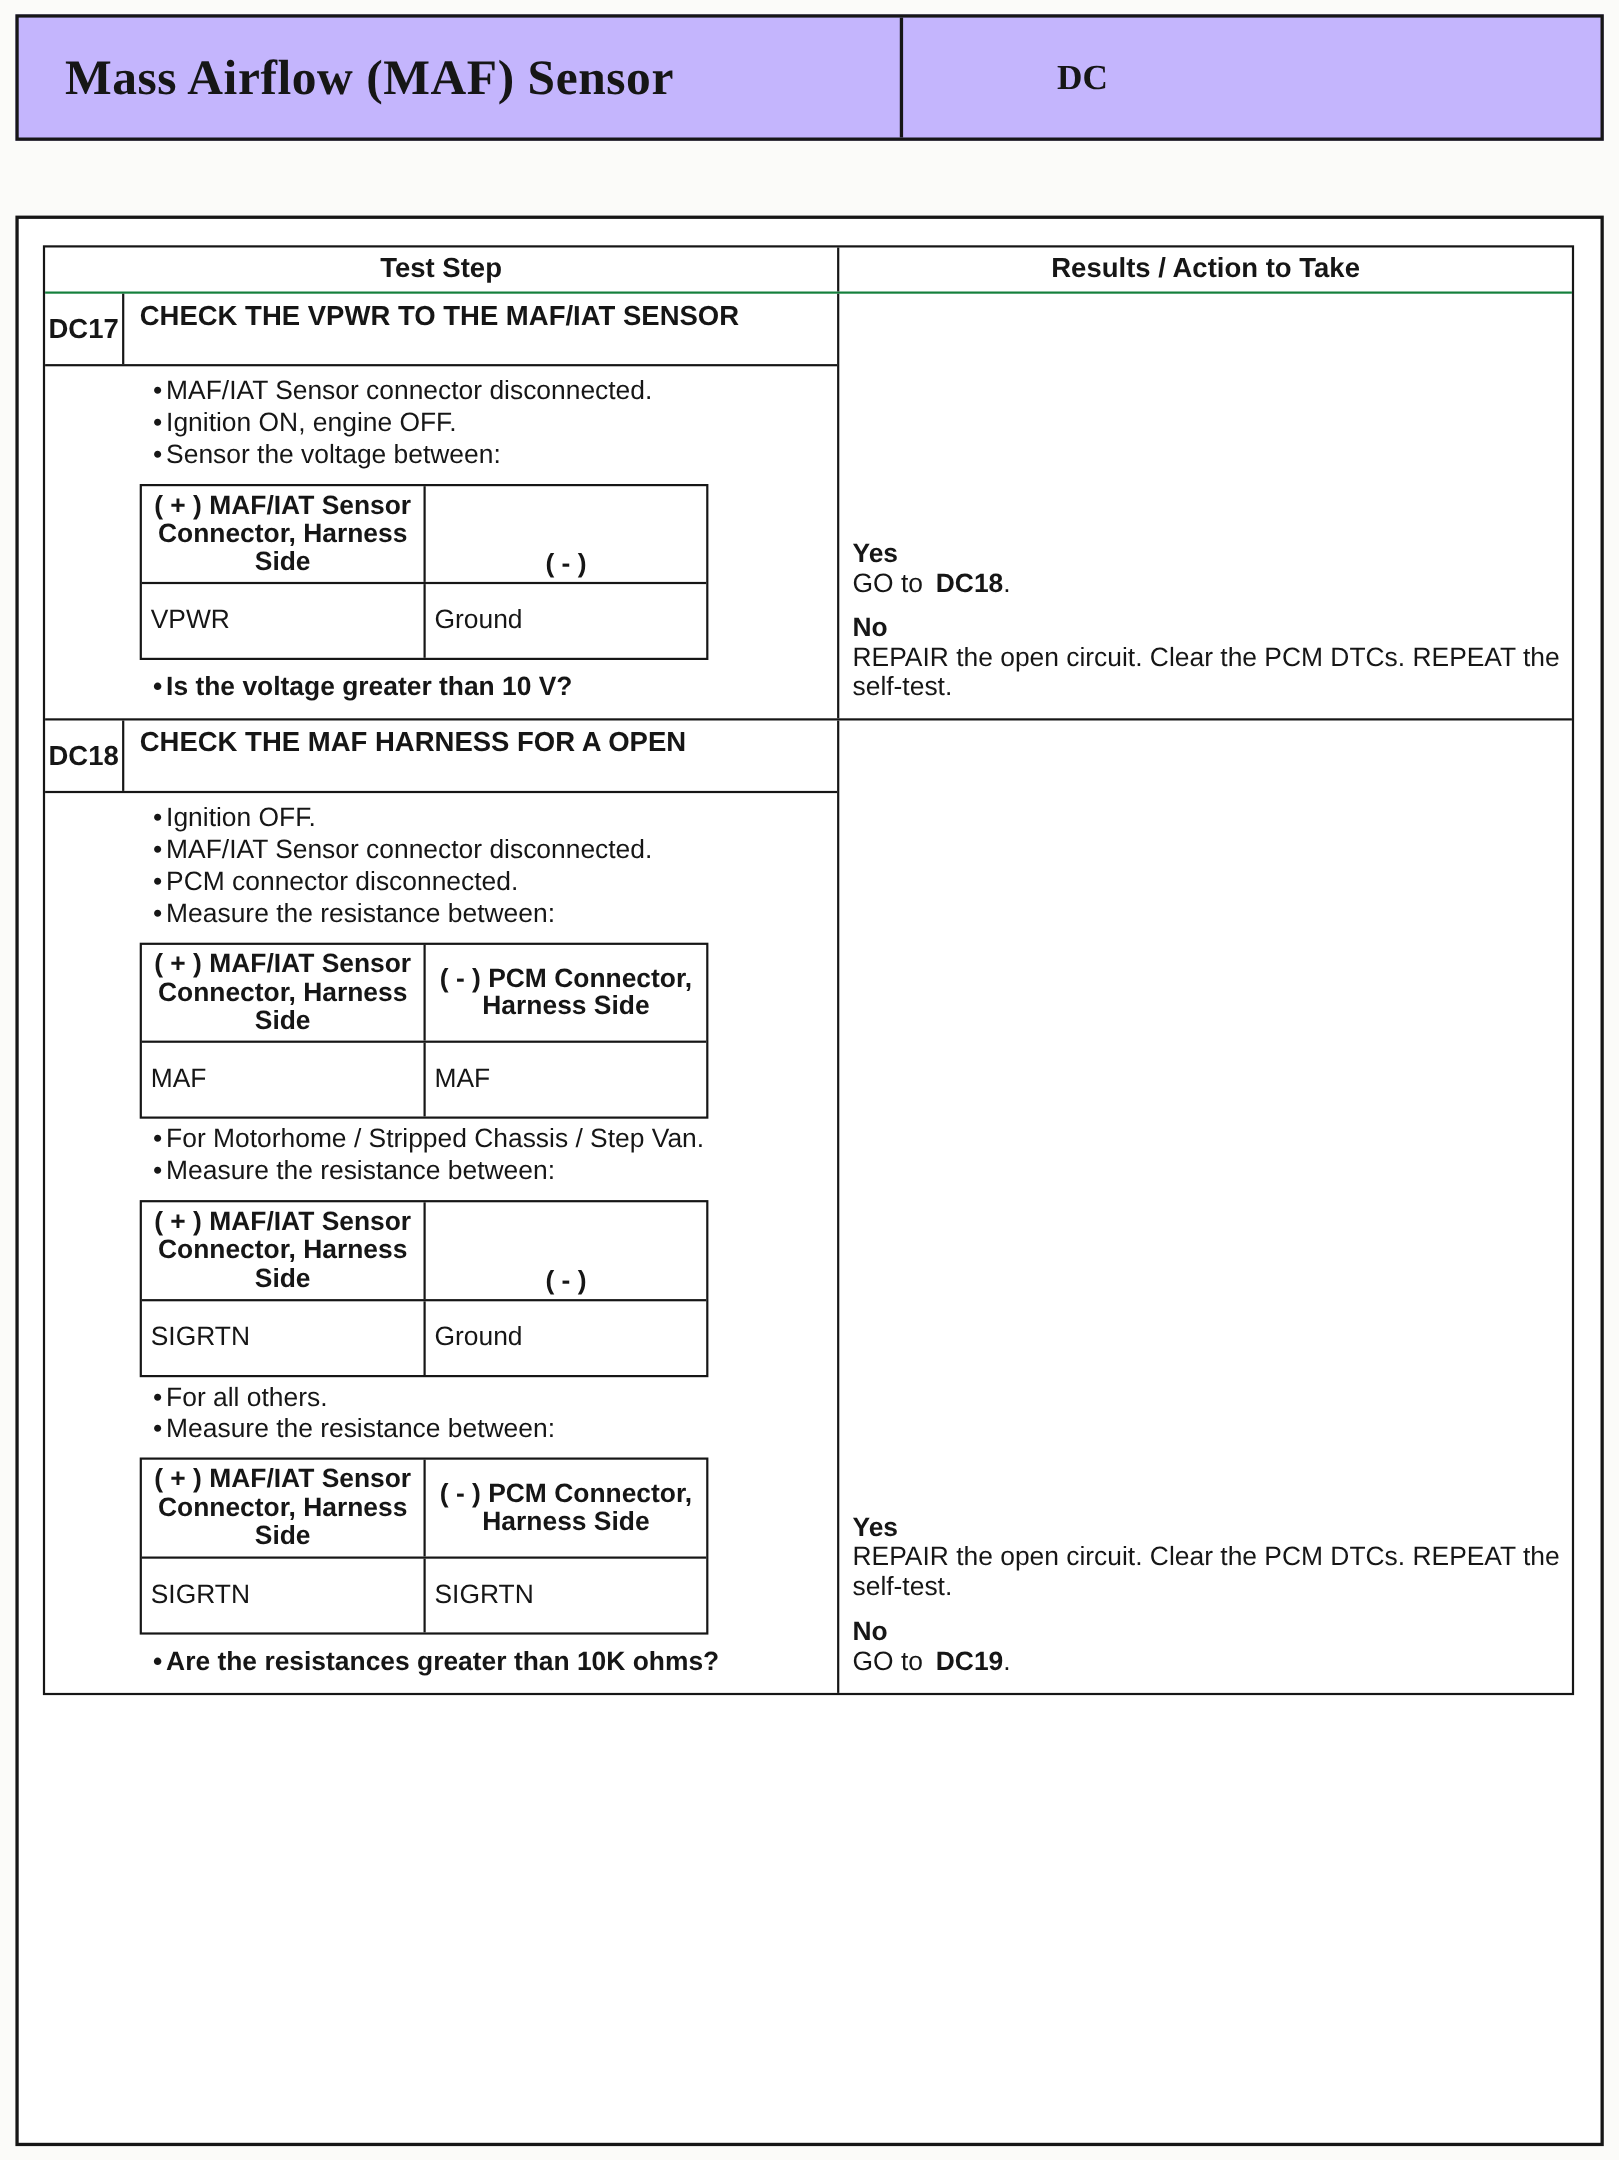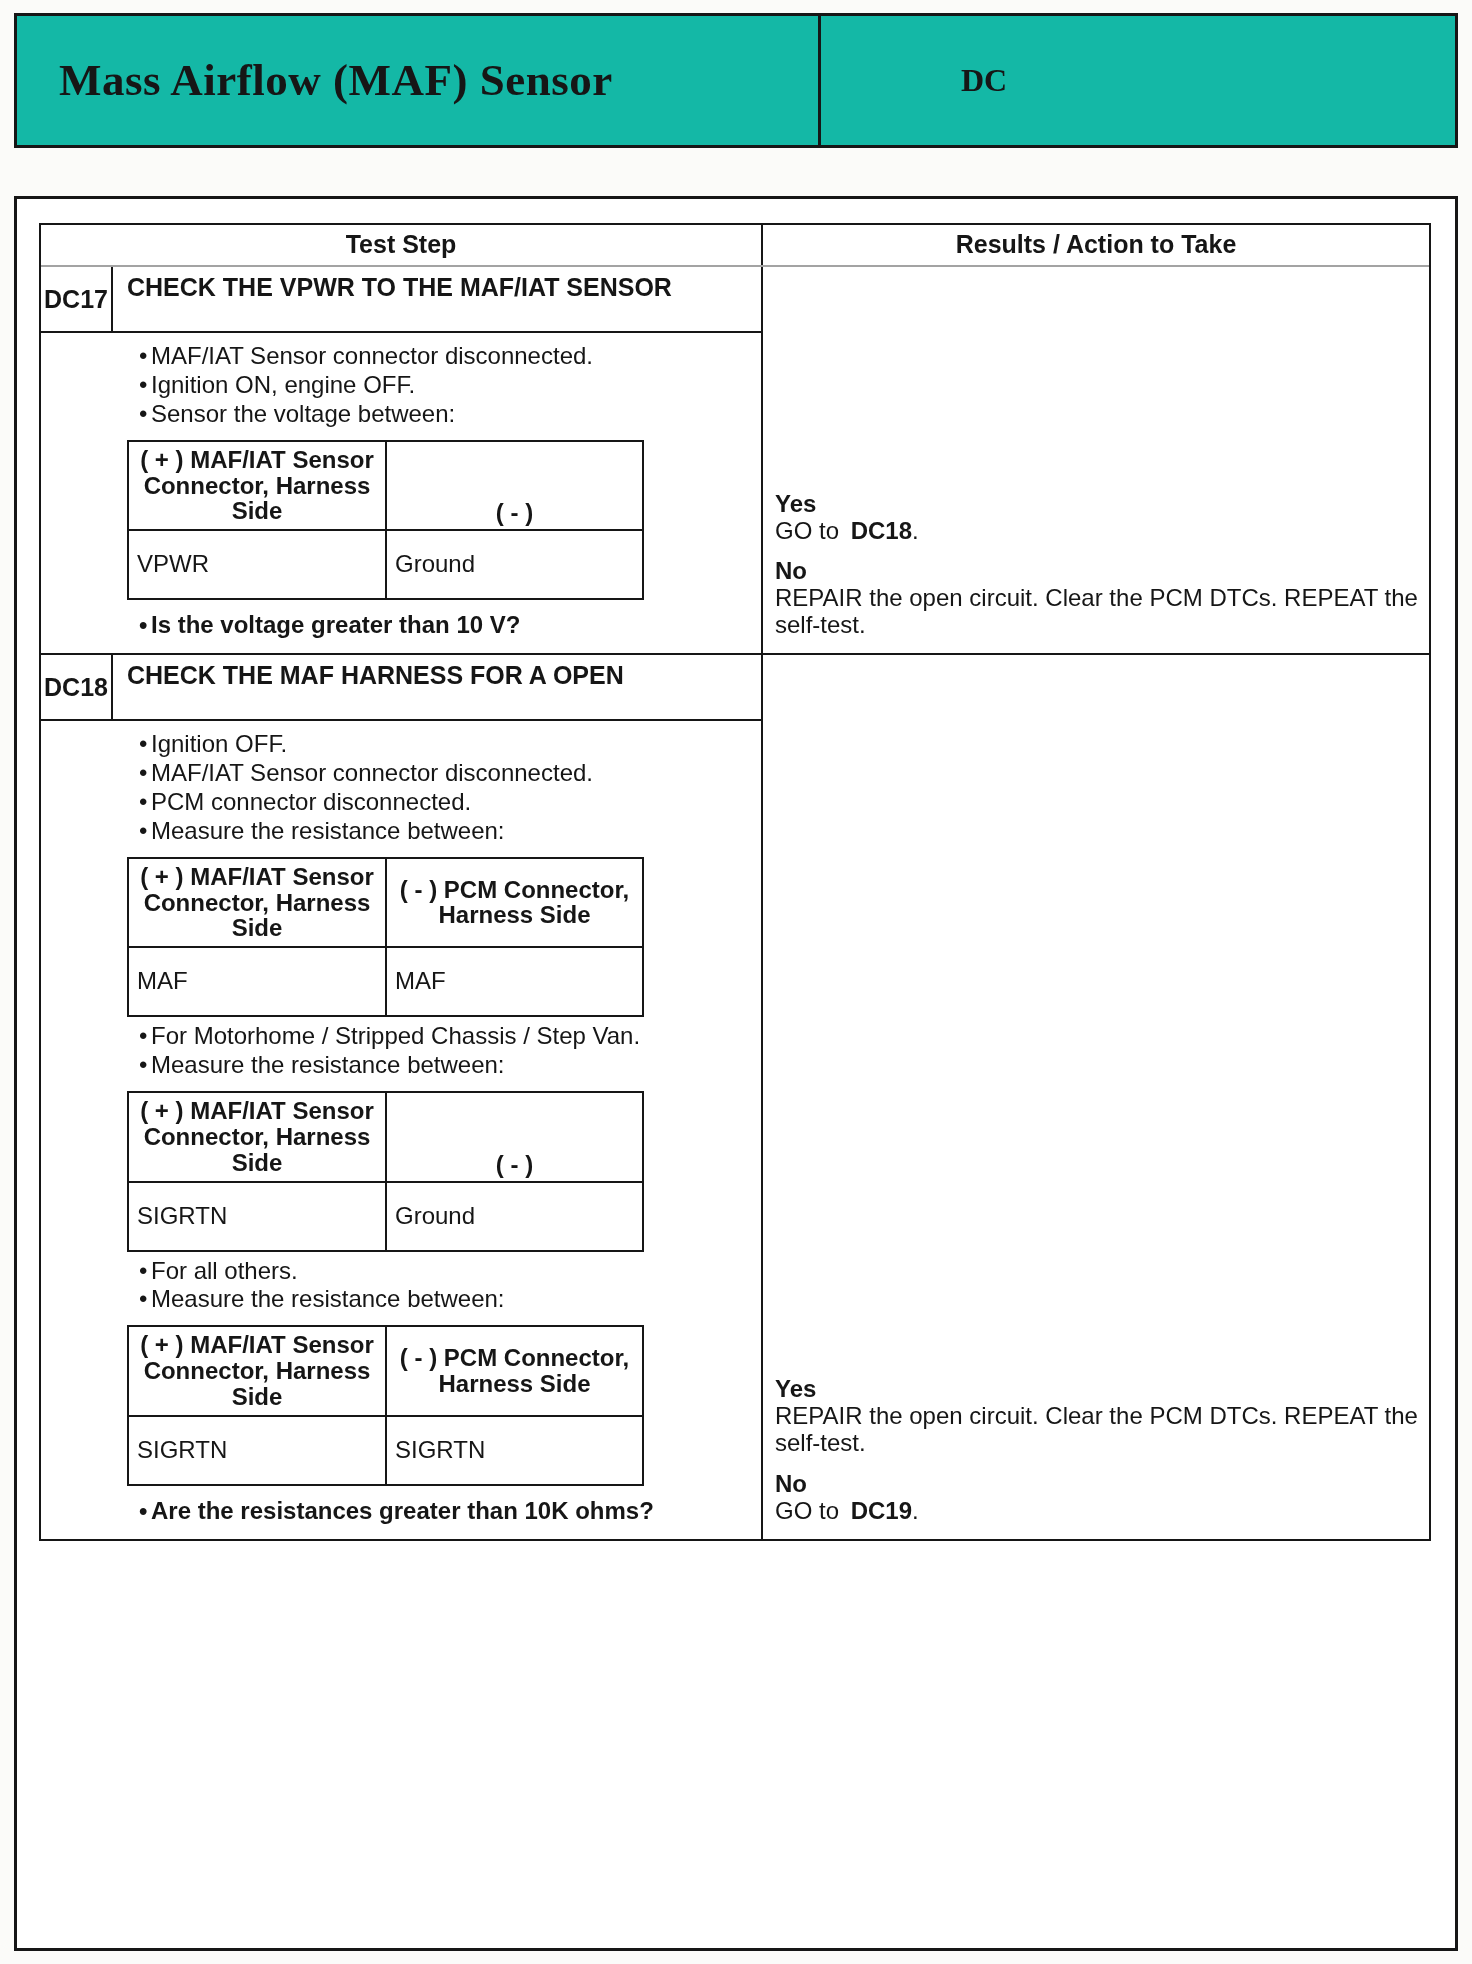--- a/index.html
+++ b/index.html
@@ -10,22 +10,22 @@
     font-family: "Liberation Sans", sans-serif;
     color: #161616;
     font-size: 24px;
     line-height: 1.12;
     position: relative;
   }
 
   
   .title-box {
     position: absolute; left: 14px; top: 13px;
-    width: 1444px; height: 135px;
-    border: 3px solid #161616; background: #14b8a6;
+    width: 1444px; height: 115px;
+    border: 3px solid #161616; background: #c4b5fd;
     display: flex;
   }
   .title-left {
     width: 804px; border-right: 3px solid #161616;
     display: flex; align-items: center;
   }
   .doc-title {
     font-family: "Liberation Serif", serif;
     font-size: 45px; font-weight: bold;
     margin: 0 0 0 42px; letter-spacing: 0.5px;
@@ -44,21 +44,21 @@
     border: 3px solid #161616; background: #fff;
   }
 
   
   .ttable {
     position: absolute; left: 22px; top: 24px;
     width: 1392px;
     border: 2px solid #161616;
     background: #fff;
   }
-  .thead-row { display: flex; border-bottom: 2px solid #a3a3a3; }
+  .thead-row { display: flex; border-bottom: 2px solid #15803d; }
   .th { font-weight: bold; text-align: center; padding: 5px 0 7px; font-size: 25px; }
   .th-left { width: 722px; border-right: 2px solid #161616; }
   .th-right { flex: 1; }
 
   .step-row { display: flex; }
   .step-row + .step-row { border-top: 2px solid #161616; }
   .step-left { width: 722px; border-right: 2px solid #161616; }
   .step-right {
     flex: 1; display: flex; flex-direction: column;
     justify-content: flex-end;

